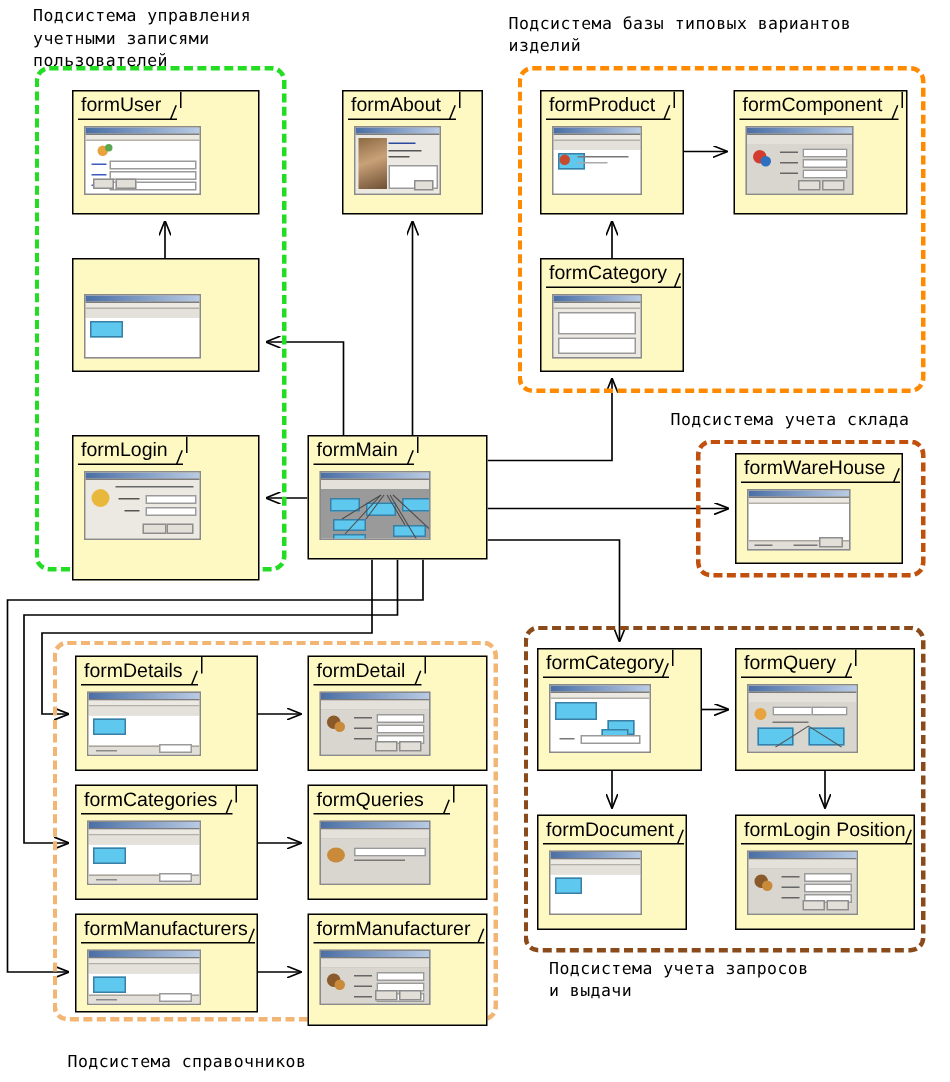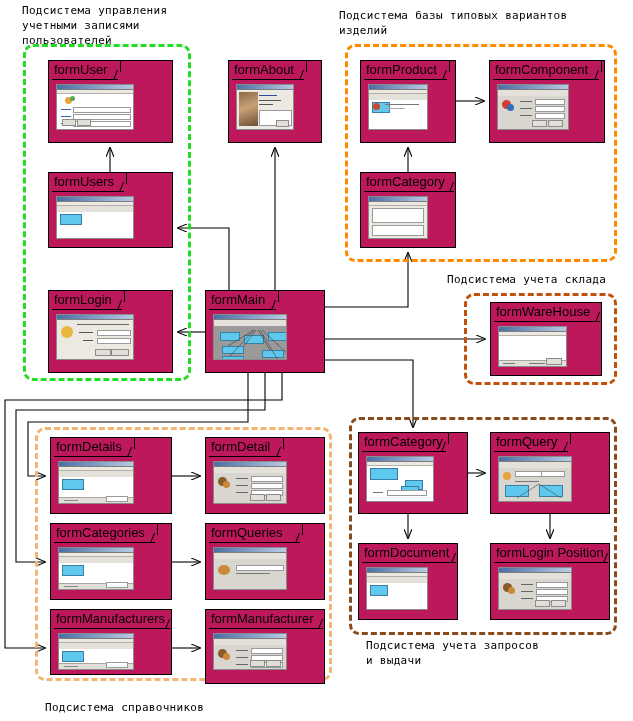--- a/index.html
+++ b/index.html
@@ -41,21 +41,21 @@
     color: #000000;
     letter-spacing: 0.3px;
     white-space: pre-line;
   }
 
   
   .node {
     position: absolute;
     box-sizing: border-box;
     border: 1px solid #000000;
-    background: #be185d;
+    background: #fef9c3;
     overflow: hidden;
   }
   .node-title-wrap {
     position: relative;
     height: 19px;
   }
   .node-title {
     position: absolute;
     left: 5px;
     top: 1px;
@@ -305,26 +305,20 @@
             <div class="tb-row" style="left: 22px; top: 12px; width: 12px; background: rgb(102, 102, 102);"></div>
             <div class="tb-field" style="left: 37px; top: 10px; width: 28px;"></div>
             <div class="tb-row" style="left: 22px; top: 19px; width: 12px; background: rgb(102, 102, 102);"></div>
             <div class="tb-field" style="left: 37px; top: 17px; width: 28px;"></div>
             <div class="tb-btn" style="right: 5px; bottom: 2px; width: 13px;"></div>
             <div class="tb-btn" style="right: 21px; bottom: 2px; width: 13px;"></div>
           </div>
         </div>
       </div>
       <div class="node" style="left: 48px; top: 172px; width: 125px; height: 76px;">
-        <div class="node-title-wrap">
-          <span class="node-title">formUsers</span>
-          <div class="node-title-rule" style="width: 72px;"></div>
-          <div class="node-title-fold" style="left: 74px; top: 9px; height: 10px; width: 1px; background: rgb(0, 0, 0); border: none; transform: rotate(22deg);"></div>
-          <div style="position: absolute; width: 1px; background: rgb(0, 0, 0); left: 77px; top: 0px; height: 11px;"></div>
-        </div>
         <div class="thumb" style="width: 78px; height: 43px; left: 7px; top: 23px;">
           <div class="tb-caption"></div>
           <div class="tb-menu"></div>
           <div class="tb-tools"></div>
           <div class="tb-body" style="top: 15px;">
             <div class="tb-sel" style="left: 3px; top: 2px; width: 20px; height: 9px;"></div>
           </div>
         </div>
       </div>
       <div class="node" style="left: 360px; top: 172px; width: 96px; height: 76px;">
@@ -336,21 +330,21 @@
         <div class="thumb" style="width: 60px; height: 43px; left: 7px; top: 23px;">
           <div class="tb-caption"></div>
           <div class="tb-menu"></div>
           <div class="tb-body" style="top: 9px; background: rgb(236, 233, 227);">
             <div class="tb-grid" style="left: 3px; top: 2px; right: 3px; height: 13px;"></div>
             <div class="tb-row" style="left: 5px; top: 24px; width: 16px; background: rgb(138, 138, 138);"></div>
             <div class="tb-grid" style="left: 3px; bottom: 2px; right: 3px; height: 9px;"></div>
           </div>
         </div>
       </div>
-      <div class="node" style="left: 48px; top: 290px; width: 125px; height: 83px;">
+      <div class="node" style="left: 48px; top: 290px; width: 125px; height: 97px;">
         <div class="node-title-wrap">
           <span class="node-title">formLogin</span>
           <div class="node-title-rule" style="width: 70px;"></div>
           <div class="node-title-fold" style="left: 72px; top: 9px; height: 10px; width: 1px; background: rgb(0, 0, 0); border: none; transform: rotate(22deg);"></div>
           <div style="position: absolute; width: 1px; background: rgb(0, 0, 0); left: 75px; top: 0px; height: 11px;"></div>
         </div>
         <div class="thumb" style="width: 78px; height: 46px; left: 7px; top: 23px;">
           <div class="tb-caption"></div>
           <div class="tb-body" style="top: 5px; background: rgb(236, 233, 227);">
             <div class="tb-orb" style="left: 4px; top: 6px; width: 12px; height: 12px; background: rgb(232, 184, 61);"></div>

